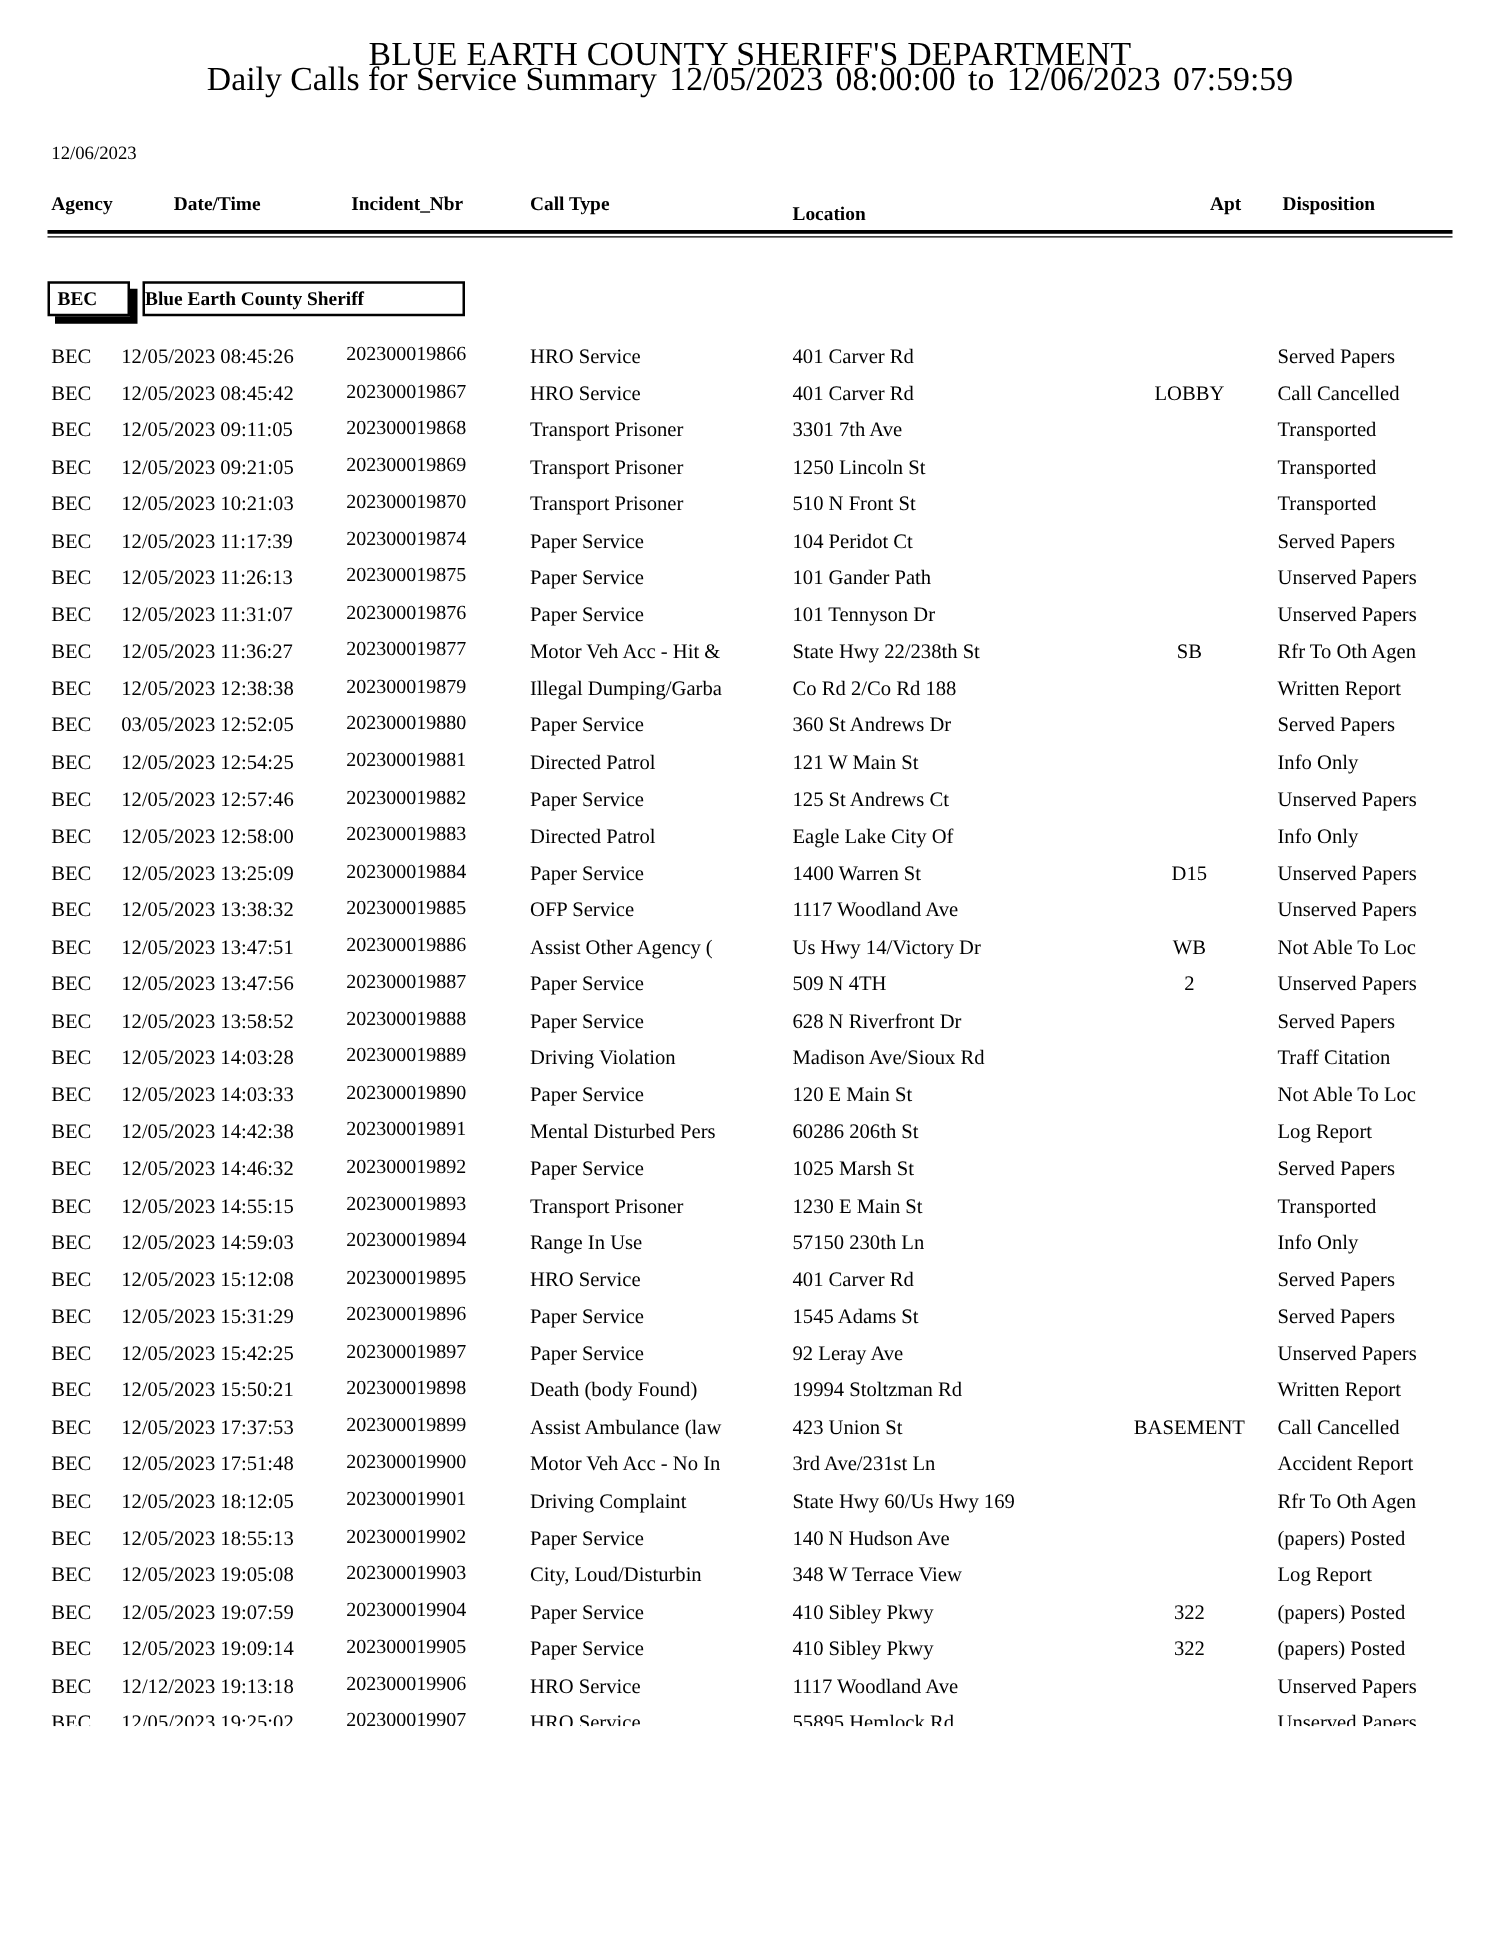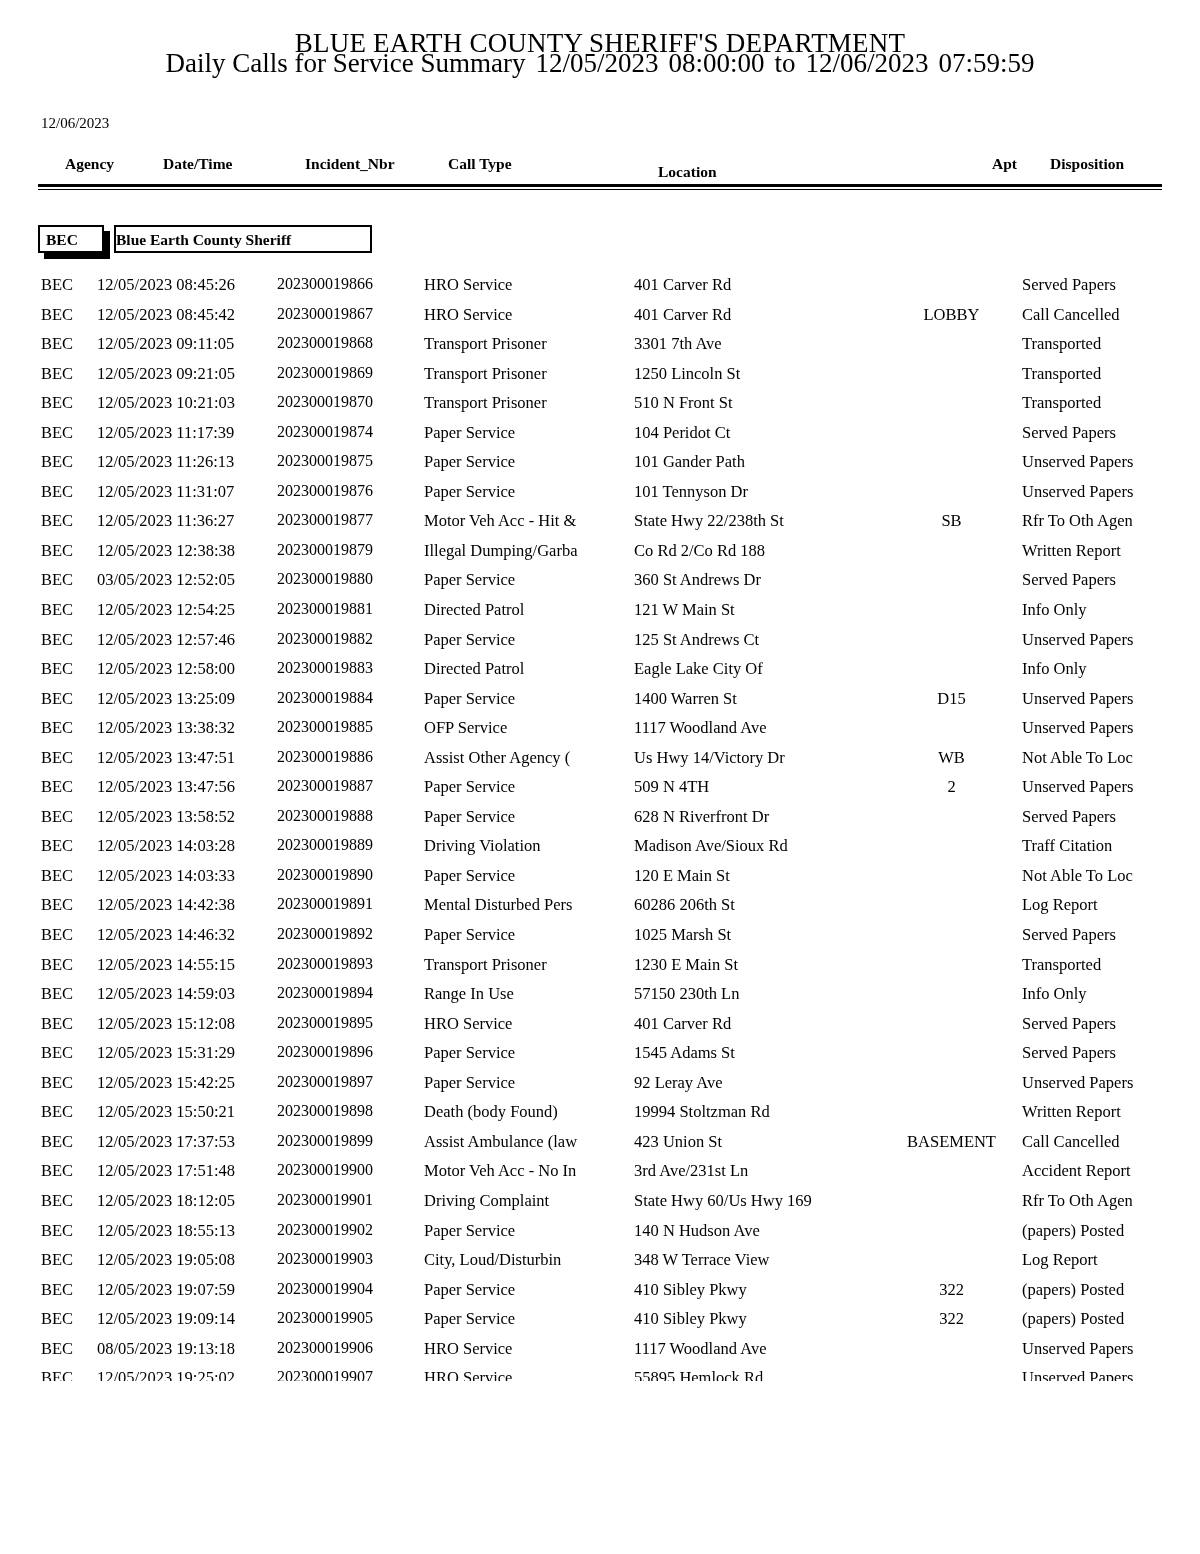--- a/index.html
+++ b/index.html
@@ -50,21 +50,21 @@
   
   .hdr {
     position: absolute;
     top: 152px;
     left: 0;
     width: 1200px;
     height: 32px;
     font-weight: bold;
     font-size: 15.5px;
   }
-  .hdr span { position: absolute; white-space: nowrap; margin-left: 24px; }
+  .hdr span { position: absolute; white-space: nowrap; }
   .h-agency      { left: 41px;  top: 3px; }
   .h-datetime    { left: 139px; top: 3px; }
   .h-incident    { left: 281px; top: 3px; }
   .h-calltype    { left: 424px; top: 3px; }
   .h-location    { left: 634px; top: 11px; }
   .h-apt         { left: 968px; top: 3px; }
   .h-disposition { left: 1026px; top: 3px; font-family: Liberation Serif, serif; }
 
   .hdr-rule {
     position: absolute;
@@ -489,21 +489,21 @@
         <span class="c-agency">BEC</span>
         <span class="c-datetime">12/05/2023  19:09:14</span>
         <span class="c-incident">202300019905</span>
         <span class="c-calltype">Paper Service</span>
         <span class="c-location">410 Sibley Pkwy</span>
         <span class="c-apt">322</span>
         <span class="c-disposition">(papers) Posted</span>
       </div>
       <div class="row">
         <span class="c-agency">BEC</span>
-        <span class="c-datetime">08/05/2023  19:13:18</span>
+        <span class="c-datetime">12/12/2023  19:13:18</span>
         <span class="c-incident">202300019906</span>
         <span class="c-calltype">HRO Service</span>
         <span class="c-location">1117 Woodland Ave</span>
         <span class="c-apt"></span>
         <span class="c-disposition">Unserved Papers</span>
       </div>
       <div class="row">
         <span class="c-agency">BEC</span>
         <span class="c-datetime">12/05/2023  19:25:02</span>
         <span class="c-incident">202300019907</span>

